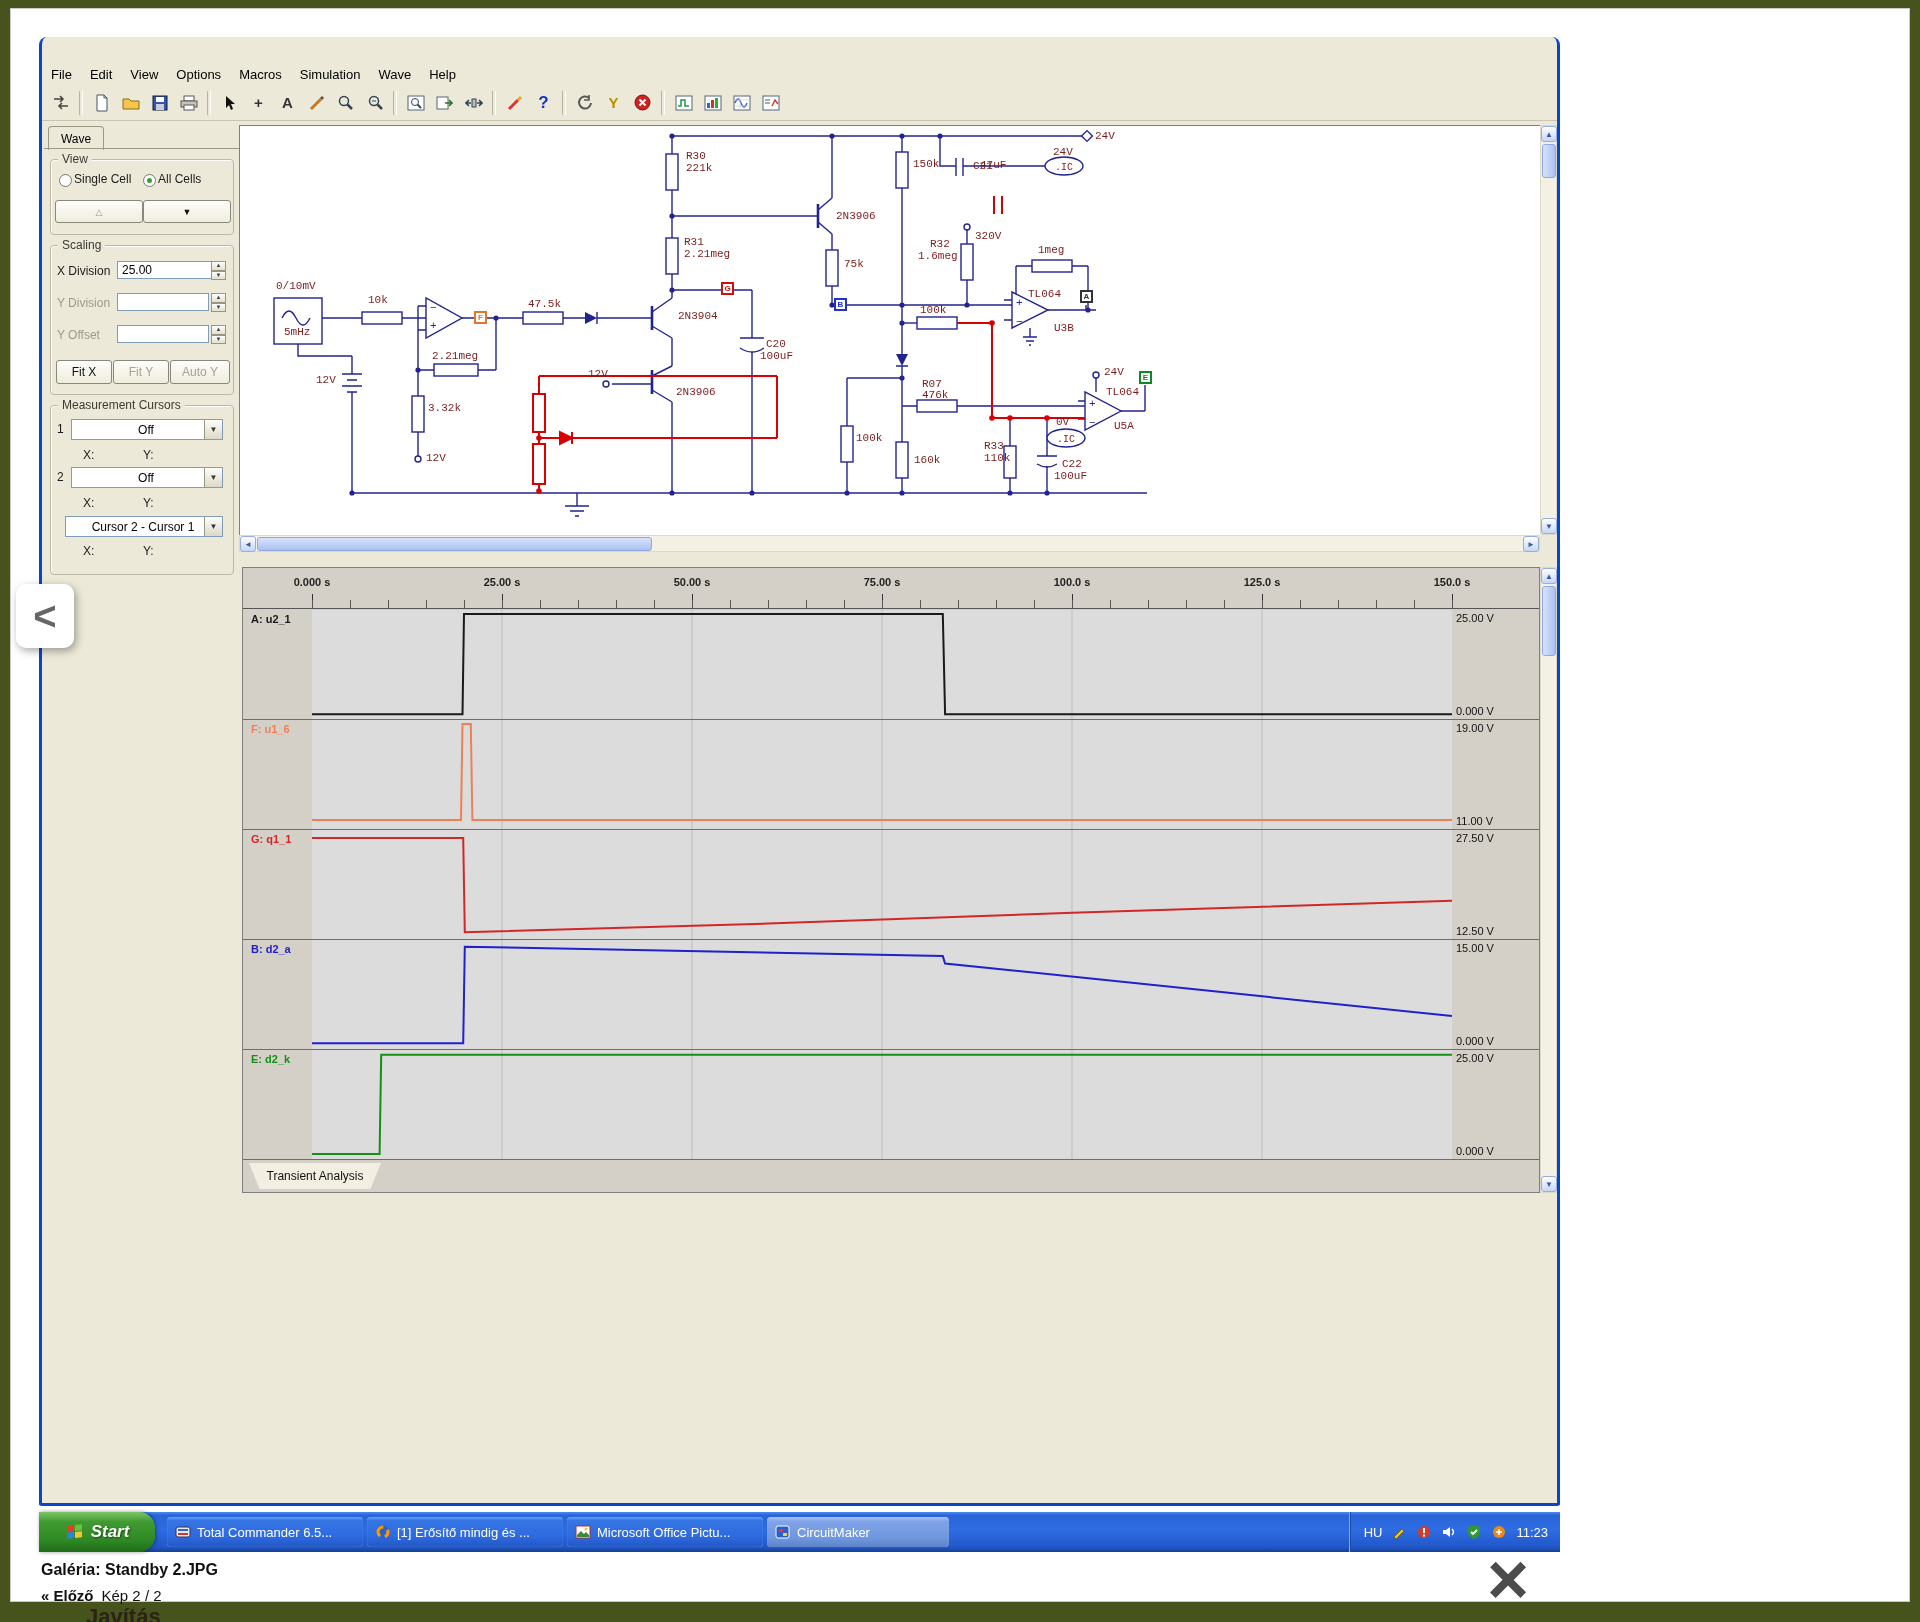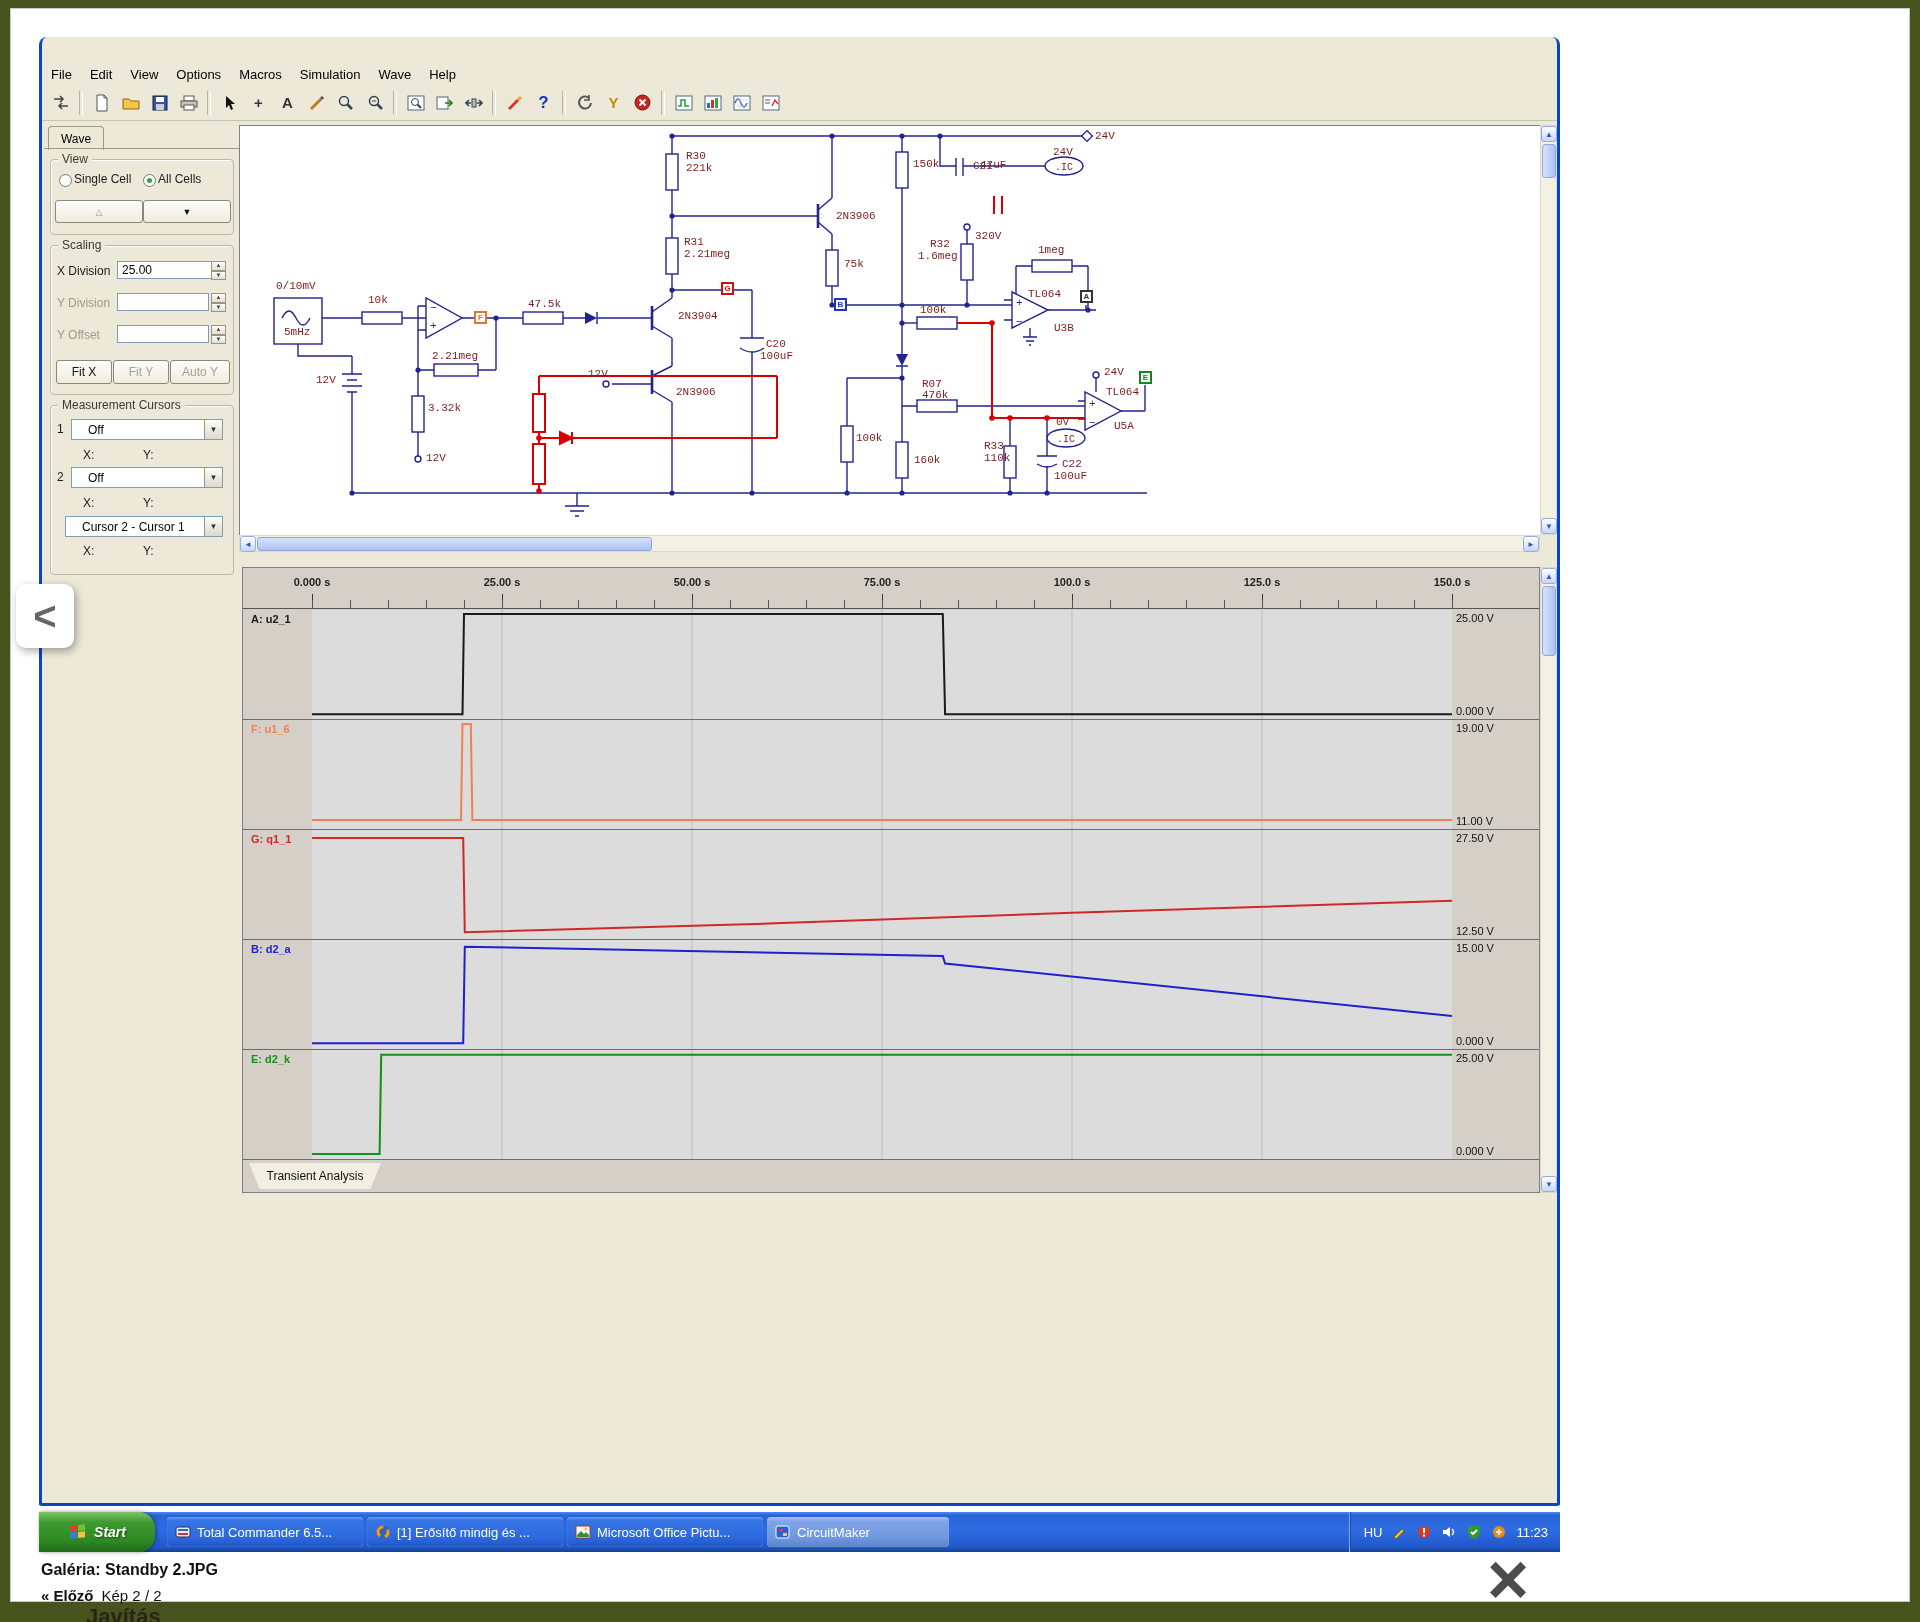--- a/index.html
+++ b/index.html
@@ -57,21 +57,21 @@
   .spin i{flex:1;background:linear-gradient(180deg,#fdfdfb,#e3e0d0);border:1px solid #9a9682;font-style:normal;
           font-size:6px;line-height:7px;text-align:center;color:#444;}
   .xp-btn{position:absolute;background:linear-gradient(180deg,#fdfdfb,#efeddc);border:1px solid #8a887a;
           border-radius:3px;font-size:12px;display:flex;align-items:center;justify-content:center;color:#111;}
   .xp-btn.dis{color:#a5a294;}
   .radio{position:absolute;width:11px;height:11px;border-radius:50%;border:1px solid #747c6c;background:#fff;}
   .radio.sel::after{content:"";position:absolute;left:2.5px;top:2.5px;width:5px;height:5px;border-radius:50%;
           background:#35a035;}
   .combo{position:absolute;height:21px;background:#fff;border:1px solid #7f9db9;box-sizing:border-box;
          display:flex;align-items:center;}
-  .combo-val{flex:1;font-size:12px;padding-left:16px;overflow:hidden;white-space:nowrap;}
+  .combo-val{flex:1;font-size:12px;padding-left:16px;overflow:hidden;white-space:nowrap;text-align:center;}
   .combo-btn{width:17px;height:100%;background:linear-gradient(180deg,#fdfdfb,#dcd9c8);border-left:1px solid #9a9682;
          display:flex;align-items:center;justify-content:center;font-size:8px;color:#333;}
   
   #schematic{position:absolute;left:228px;top:116px;width:1301px;height:410px;background:#fff;
              border-top:1px solid #808080;border-left:1px solid #808080;overflow:hidden;}
   #schem-overlay{position:absolute;left:0;top:0;width:100%;height:100%;}
   .schem-label{position:absolute;font-family:"Liberation Mono",monospace;font-size:11px;color:#7a1c1c;
                white-space:nowrap;}
   .probe-box{position:absolute;width:13px;height:13px;background:#fff;border:2px solid #000;box-sizing:border-box;
              font-size:8px;font-weight:bold;display:flex;align-items:center;justify-content:center;}
@@ -97,21 +97,21 @@
   .trace-name{position:absolute;left:8px;top:3px;font-size:11px;font-weight:bold;white-space:nowrap;}
   .v-label{position:absolute;left:1213px;font-size:11px;color:#111;white-space:nowrap;}
   #ta-tab{position:absolute;left:6px;top:595px;width:132px;height:26px;background:#f2efe2;
           clip-path:polygon(0 0,100% 0,92% 100%,8% 100%);filter:drop-shadow(0 0 1px #444);
           display:flex;align-items:center;justify-content:center;font-size:12px;color:#111;}
   
   #taskbar{position:absolute;left:28px;top:1503px;width:1521px;height:40px;
            background:linear-gradient(180deg,#4c8df0 0%,#2a64d8 8%,#2e6ce2 45%,#2157c9 88%,#16418f 100%);}
   #start-btn{position:absolute;left:0;top:0;width:116px;height:40px;border-radius:0 16px 16px 0;
            background:linear-gradient(180deg,#7ec465 0%,#3f9a31 25%,#2f8a24 70%,#1f6b18 100%);
-           display:flex;align-items:center;justify-content:center;gap:6px;color:#fff;font-size:14px;
+           display:flex;align-items:center;justify-content:center;gap:6px;color:#fff;font-size:17px;
            font-weight:bold;font-style:italic;text-shadow:1px 1px 2px #184d12;box-shadow:1px 0 4px rgba(0,0,0,.4);}
   .task-btn{position:absolute;top:5px;height:30px;width:196px;border-radius:4px;color:#fff;font-size:13px;
            display:flex;align-items:center;gap:6px;padding:0 8px;box-sizing:border-box;white-space:nowrap;
            overflow:hidden;background:linear-gradient(180deg,#639af7 0%,#3575e3 12%,#2e6ae0 65%,#2257c5 100%);
            box-shadow:inset 0 0 1px #9cc0ff;}
   .task-btn.active{background:linear-gradient(180deg,#a7c2f2 0%,#7fa3e8 15%,#6f97dd 70%,#5c83c8 100%);}
   .tb-ico{width:16px;height:16px;flex:0 0 16px;}
   #tray{position:absolute;right:0;top:0;height:40px;display:flex;align-items:center;gap:9px;padding:0 12px 0 14px;
         border-left:1px solid #7fa8ee;box-shadow:inset 1px 0 0 #1b4aa8;color:#fff;font-size:13px;}
   .tray-ico{width:16px;height:16px;display:flex;}

